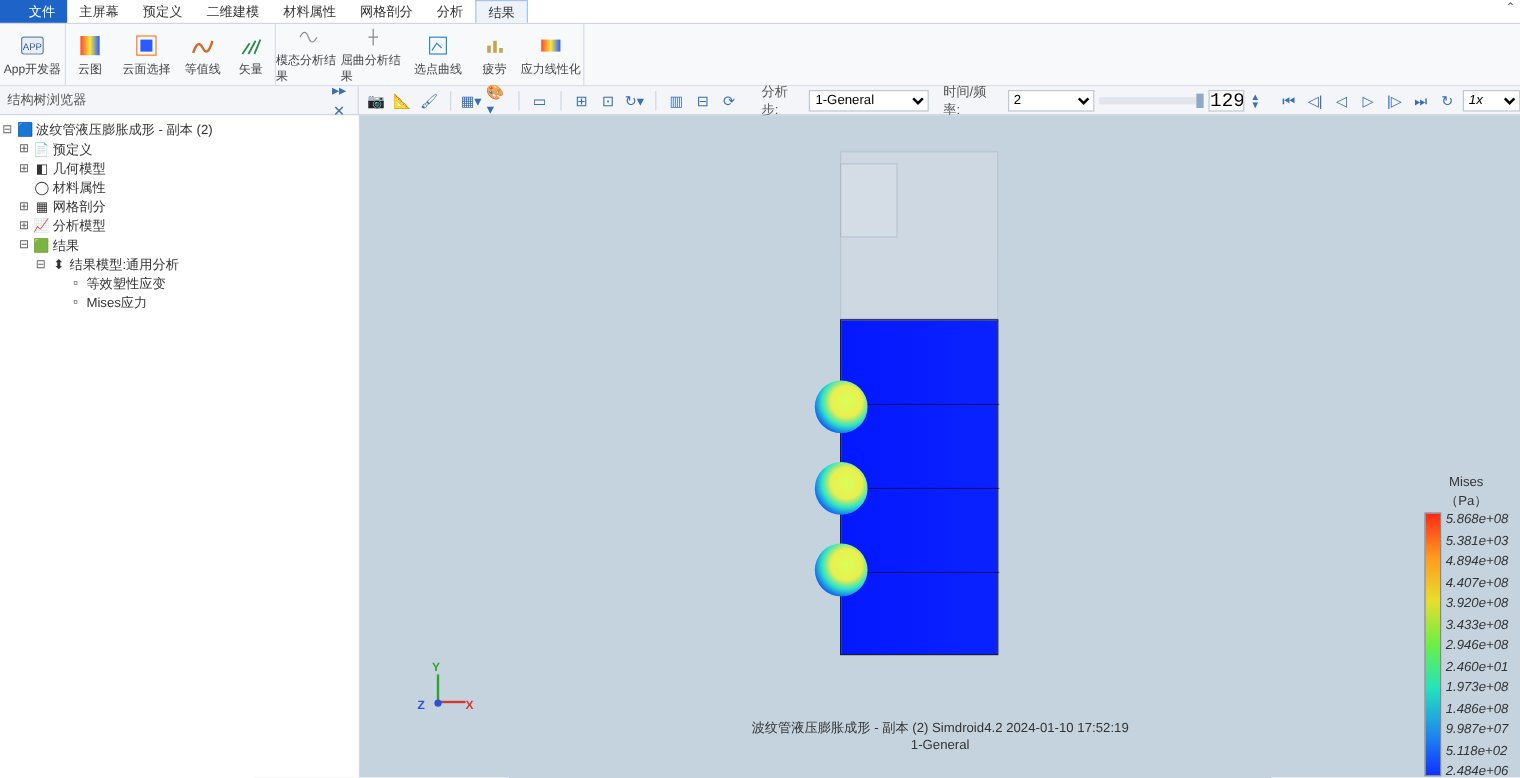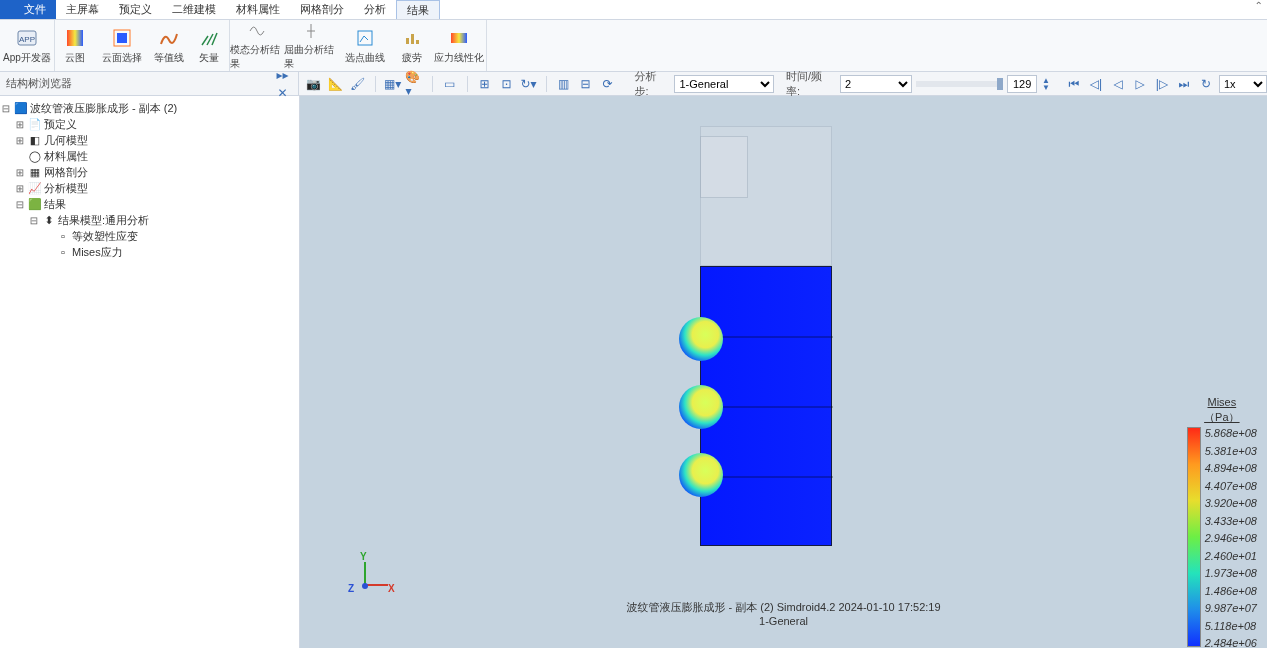--- a/index.html
+++ b/index.html
@@ -23,24 +23,24 @@
   
   .toolbar { height: 24px; background: #f3f5f8; border-bottom: 1px solid #d0d7e2; display: flex; align-items: center; font-size: 11px; }
   .tb-left-label { width: 300px; padding: 0 6px; display: flex; align-items: center; justify-content: space-between; color: #555; border-right: 1px solid #d0d7e2; height: 100%; }
   .tb-icons { display: flex; align-items: center; gap: 4px; padding: 0 6px; }
   .tb-sep { width: 1px; height: 16px; background: #d0d7e2; margin: 0 4px; }
   .tb-btn { width: 18px; height: 18px; display: flex; align-items: center; justify-content: center; cursor: pointer; font-size: 12px; color: #3b6fb5; }
   .tb-label { color: #555; margin: 0 4px 0 12px; }
   .tb-select { font-size: 11px; height: 18px; border: 1px solid #bcc6d4; background: #fff; }
   .tb-select.w1 { width: 100px; }
   .tb-select.w2 { width: 72px; }
-  .tb-select.w3 { width: 48px; }
+  .tb-select.w3 { width: 48px; font-style: italic; }
   .tb-slider { width: 88px; height: 6px; background: #e2e6ec; position: relative; margin: 0 4px; }
   .tb-slider::after { content: ""; position: absolute; right: 0; top: -3px; width: 6px; height: 12px; background: #8ea8c9; }
-  .tb-input { width: 30px; height: 18px; font-size: 11px; border: 1px solid #bcc6d4; text-align: center; }
+  .tb-input { width: 30px; height: 18px; font-size: 16px; border: 1px solid #bcc6d4; text-align: center; font-family: Liberation Mono, monospace; }
   .tb-play { display: flex; align-items: center; gap: 4px; margin-left: 10px; }
 
   
   .body { display: flex; height: calc(648px - 20px - 52px - 24px); }
   .tree { width: 300px; border-right: 1px solid #d0d7e2; font-size: 11px; overflow: auto; padding: 4px 0; }
   .tree-row { display: flex; align-items: center; height: 16px; padding-right: 4px; cursor: pointer; color: #333; }
   .tree-toggle { width: 12px; text-align: center; color: #666; font-size: 10px; }
   .tree-spacer { display:inline-block; }
   .tree-icon { width: 14px; height: 14px; margin: 0 2px; display: inline-flex; align-items: center; justify-content: center; }
 
@@ -50,21 +50,21 @@
   .bump { position: absolute; width: 44px; height: 44px; border-radius: 50%; background: radial-gradient(circle at 60% 40%, #d8ff5a 0%, #e9ef4d 35%, #2de3c7 55%, #0a3cff 80%); left: -22px; }
   .axis-triad { position: absolute; left: 56px; bottom: 56px; font-size: 10px; }
   .triad-y { position: absolute; left: 8px; bottom: 6px; width: 0; height: 24px; border-left: 2px solid #2ea52e; }
   .triad-x { position: absolute; left: 8px; bottom: 6px; width: 24px; height: 0; border-top: 2px solid #d43a2b; }
   .triad-z { position: absolute; left: 6px; bottom: 3px; width: 6px; height: 6px; border-radius: 50%; background: #2b51d4; }
   .tri-lbl { position:absolute; font-weight:bold; }
 
   .caption { position: absolute; left: 50%; transform: translateX(-50%); bottom: 20px; text-align: center; font-size: 11px; color: #333; line-height: 14px; }
 
   .legend { position: absolute; right: 10px; top: 300px; font-size: 11px; color: #333; }
-  .legend-title { text-align: center; margin-bottom: 2px; text-decoration: underline; }
+  .legend-title { text-align: center; margin-bottom: 2px; }
   .legend-body { display: flex; font-style: italic; }
   .legend-bar { width: 14px; height: 220px; background: linear-gradient(to bottom,#ff2a16,#ff9a1f,#e7de2d,#6cef45,#24e3bb,#1f8eea,#1030ff); border: 1px solid #888; }
   .legend-vals { display: flex; flex-direction: column; justify-content: space-between; height: 222px; margin-left: 4px; }
 </style>
 </head>
 <body>
 
 <div class="menu-bar">
   <div class="menu-item active">文件</div>
   <div class="menu-item">主屏幕</div>
@@ -325,19 +325,19 @@
           <span>5.381e+03</span>
           <span>4.894e+08</span>
           <span>4.407e+08</span>
           <span>3.920e+08</span>
           <span>3.433e+08</span>
           <span>2.946e+08</span>
           <span>2.460e+01</span>
           <span>1.973e+08</span>
           <span>1.486e+08</span>
           <span>9.987e+07</span>
-          <span>5.118e+08</span>
+          <span>5.118e+02</span>
           <span>2.484e+06</span>
         </div>
       </div>
     </div>
   </div>
 </div>
 
 </body></html>

